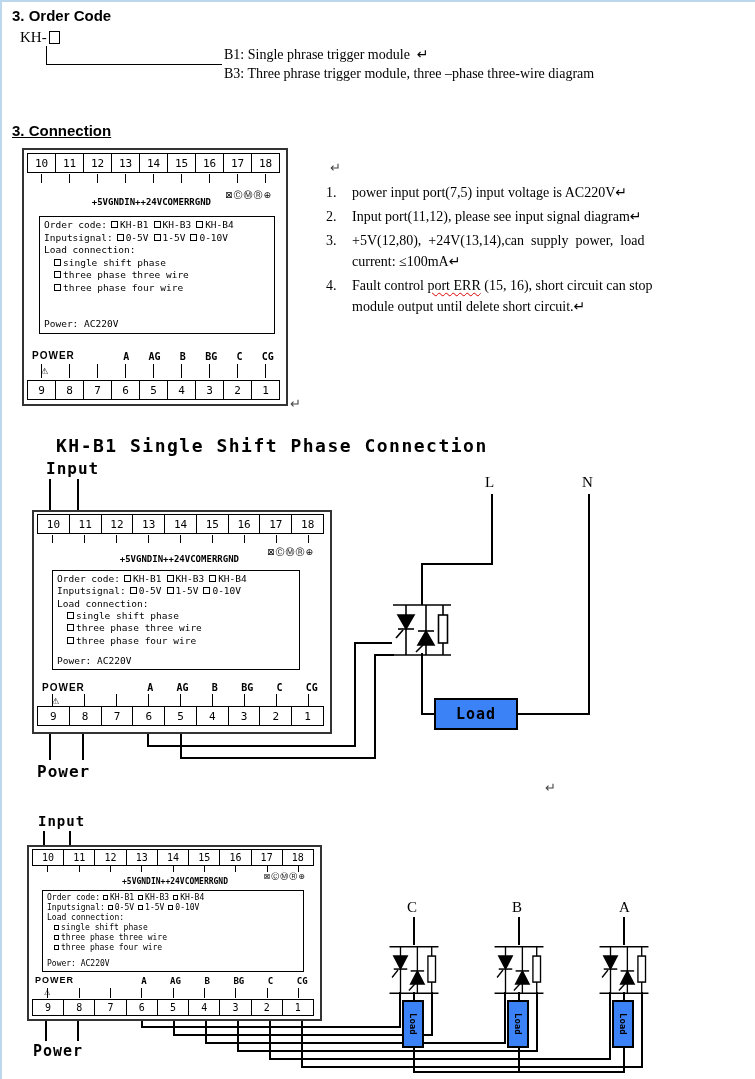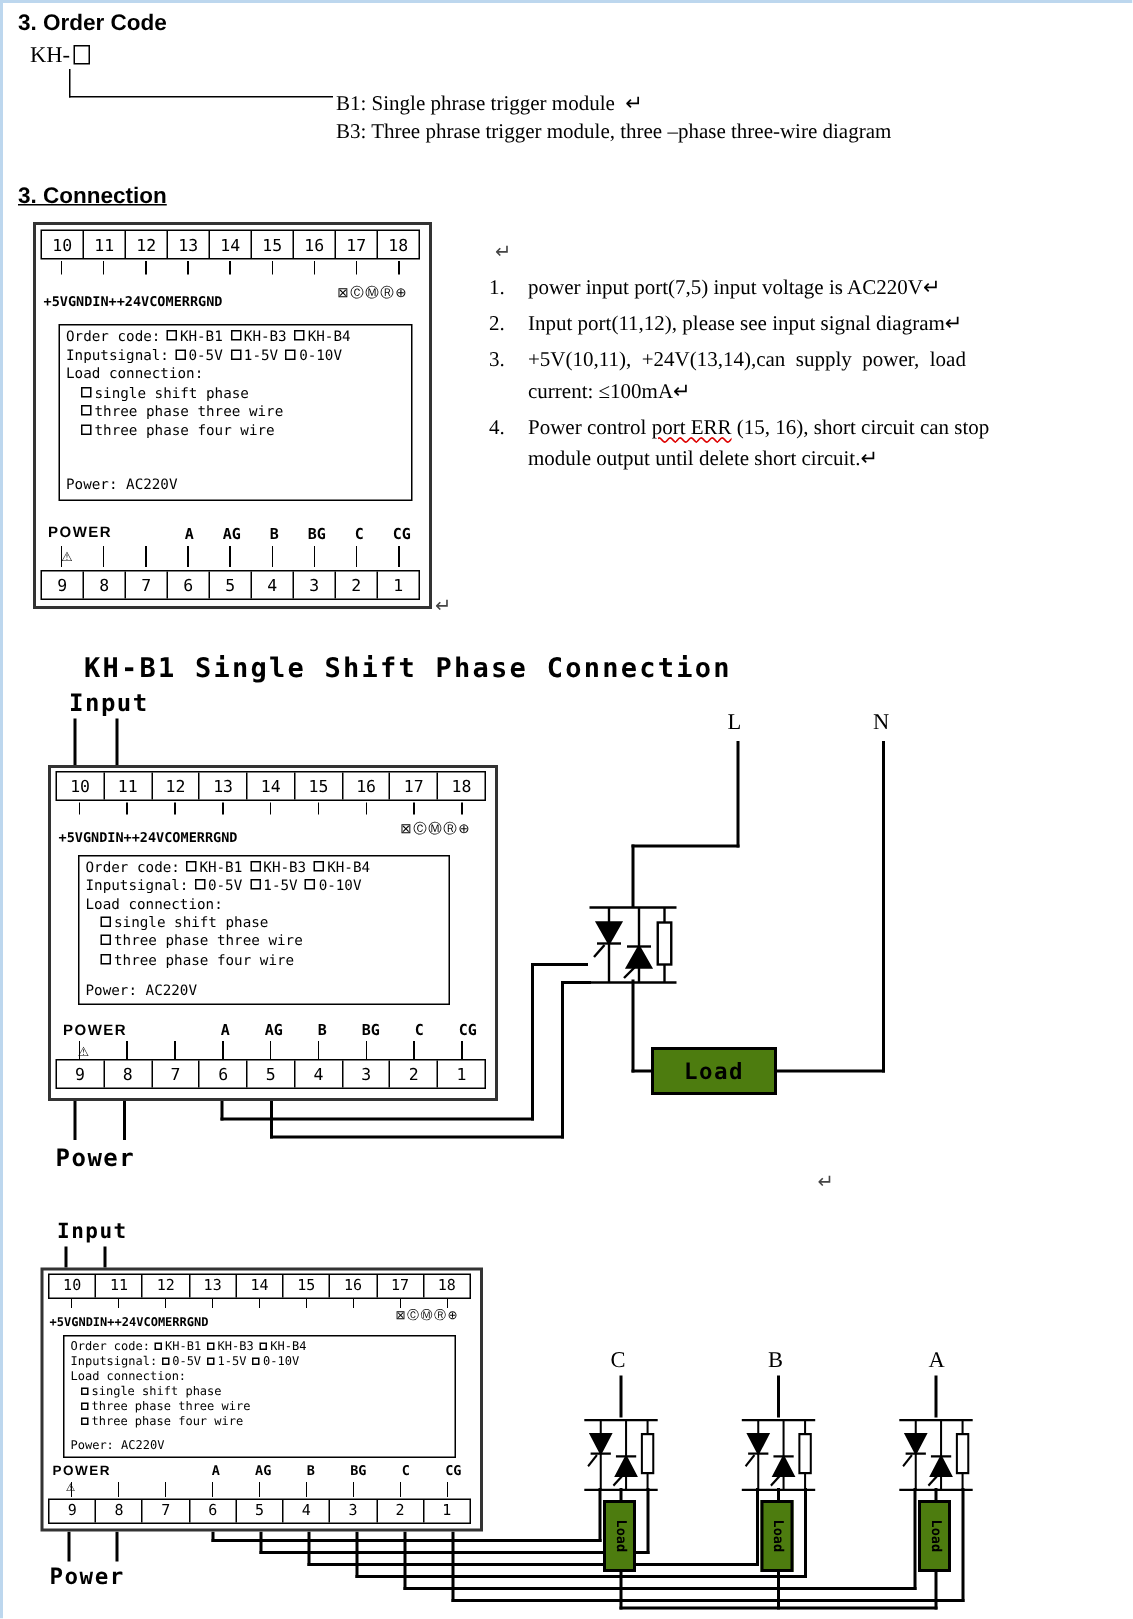--- a/index.html
+++ b/index.html
@@ -31,21 +31,21 @@
   
   .module{position:absolute;border:2px solid #333;background:#fff;font-family:"DejaVu Sans Mono",monospace;z-index:2}
   .trow{position:absolute;left:3px;right:6px;display:flex;border:1px solid #000;background:#fff}
   .tcell{flex:1;display:flex;align-items:center;justify-content:center;border-right:1px solid #000}
   .tcell:last-child{border-right:0}
   .ticks{position:absolute;left:3px;right:6px;
     background:repeating-linear-gradient(to right,
       transparent 0, transparent calc(100%/18 - 0.5px),
       #000 calc(100%/18 - 0.5px), #000 calc(100%/18 + 0.5px),
       transparent calc(100%/18 + 0.5px), transparent calc(100%/9))}
-  .iorow{position:absolute;display:flex;justify-content:flex-start;font-weight:bold}
+  .iorow{position:absolute;display:flex;justify-content:flex-end;font-weight:bold}
   .certs{position:absolute;font-size:9px;letter-spacing:1px;font-family:"DejaVu Sans",sans-serif}
   .innerbox{position:absolute;border:1px solid #000;padding:2px 4px;display:flex;flex-direction:column}
   .cfgrow{display:flex;gap:4px;white-space:nowrap}
   .optrow{display:flex;gap:5px}
   .opt{white-space:nowrap}
   .cb{display:inline-block;width:7px;height:7px;border:1px solid #000;margin-right:2px}
   .optcol .opt{display:block;margin-left:10px}
   .powerline{margin-top:auto}
   .power-tag{position:absolute;font-family:"Liberation Sans",sans-serif;font-weight:bold;letter-spacing:1px}
   .warn{position:absolute;font-size:12px;line-height:1}
@@ -95,21 +95,21 @@
   .m3 .ticks.tb{top:141px;height:10px}
   .m3 .trow.bot{top:152px;height:17px;font-size:10px}
 
   
   .diag-title{position:absolute;font-family:"DejaVu Sans Mono",monospace;font-weight:bold}
   .t-b1{left:54px;top:433px;font-size:18px;letter-spacing:1.5px}
   .t-b3{left:27px;top:796px;font-size:16px;letter-spacing:4px;word-spacing:2px}
   .mono-label{position:absolute;font-family:"DejaVu Sans Mono",monospace;font-weight:bold}
   .phase-label{position:absolute;font-size:15px}
   .scrsym{position:absolute;z-index:2}
-  .loadbox{position:absolute;border:2px solid #000;background:#4d7c0f;z-index:3;
+  .loadbox{position:absolute;border:2px solid #000;background:#3b82f6;z-index:3;
            display:flex;align-items:center;justify-content:center;
            font-family:"DejaVu Sans Mono",monospace;font-weight:bold}
   .loadbox.b1{left:432px;top:696px;width:84px;height:32px;font-size:15px;letter-spacing:1px}
   .loadbox.v{width:22px;height:48px}
   .loadbox.v span{writing-mode:vertical-rl;font-size:9px;font-weight:bold}
 </style>
 </head>
 <body>
 
 <svg width="0" height="0" style="position:absolute">
@@ -133,21 +133,21 @@
     </g>
   </defs>
 </svg>
 
 <div class="page">
 
   <div class="heading" style="left:10px;top:5px">3. Order Code</div>
   <div class="khline" style="left:18px;top:27px"><span>KH-</span><span class="khbox"></span></div>
   <div class="cline" style="left:44px;top:44px;width:1px;height:19px"></div>
   <div class="cline" style="left:44px;top:62px;width:176px;height:1px"></div>
-  <div class="orderlist" style="left:222px;top:58px"><span class="order-line">B1: Single phrase trigger module  ↵</span><span class="order-line">B3: Three phrase trigger module, three –phase three-wire diagram</span></div>
+  <div class="orderlist" style="left:222px;top:43px"><span class="order-line">B1: Single phrase trigger module  ↵</span><span class="order-line">B3: Three phrase trigger module, three –phase three-wire diagram</span></div>
 
   <div class="heading underlined" style="left:10px;top:120px">3. Connection</div>
 
   <div class="pmark" style="left:328px;top:158px">↵</div>
   <div class="pmark" style="left:288px;top:394px">↵</div>
   <div class="pmark" style="left:543px;top:778px">↵</div>
 
   <div class="module m1">
     <div class="trow top">
         <span class="tcell">10</span>
@@ -224,25 +224,25 @@
     <div class="note">
         <span class="nnum">1.</span>
         <span class="ntext">power input port(7,5) input voltage is AC220V↵</span>
       </div>
     <div class="note">
         <span class="nnum">2.</span>
         <span class="ntext">Input port(11,12), please see input signal diagram↵</span>
       </div>
     <div class="note">
         <span class="nnum">3.</span>
-        <span class="ntext">+5V(10,11),  +24V(13,14),can  supply  power,  load current: ≤100mA↵</span>
+        <span class="ntext">+5V(12,80),  +24V(13,14),can  supply  power,  load current: ≤100mA↵</span>
       </div>
     <div class="note">
         <span class="nnum">4.</span>
-        <span class="ntext"><span>Power control </span><span class="misspell">port ERR</span><span> (15, 16), short circuit can stop module output until delete short circuit.↵</span></span>
+        <span class="ntext"><span>Fault control </span><span class="misspell">port ERR</span><span> (15, 16), short circuit can stop module output until delete short circuit.↵</span></span>
       </div>
   </div>
 
   <div class="diag-title t-b1">KH-B1 Single  Shift Phase Connection</div>
   <div class="mono-label" style="left:44px;top:457px;font-size:16px;letter-spacing:1px">Input</div>
 
   <div class="w" style="left:47px;top:477px;width:2px;height:31px"></div>
   <div class="w" style="left:75px;top:477px;width:2px;height:31px"></div>
 
   <div class="module m2">

